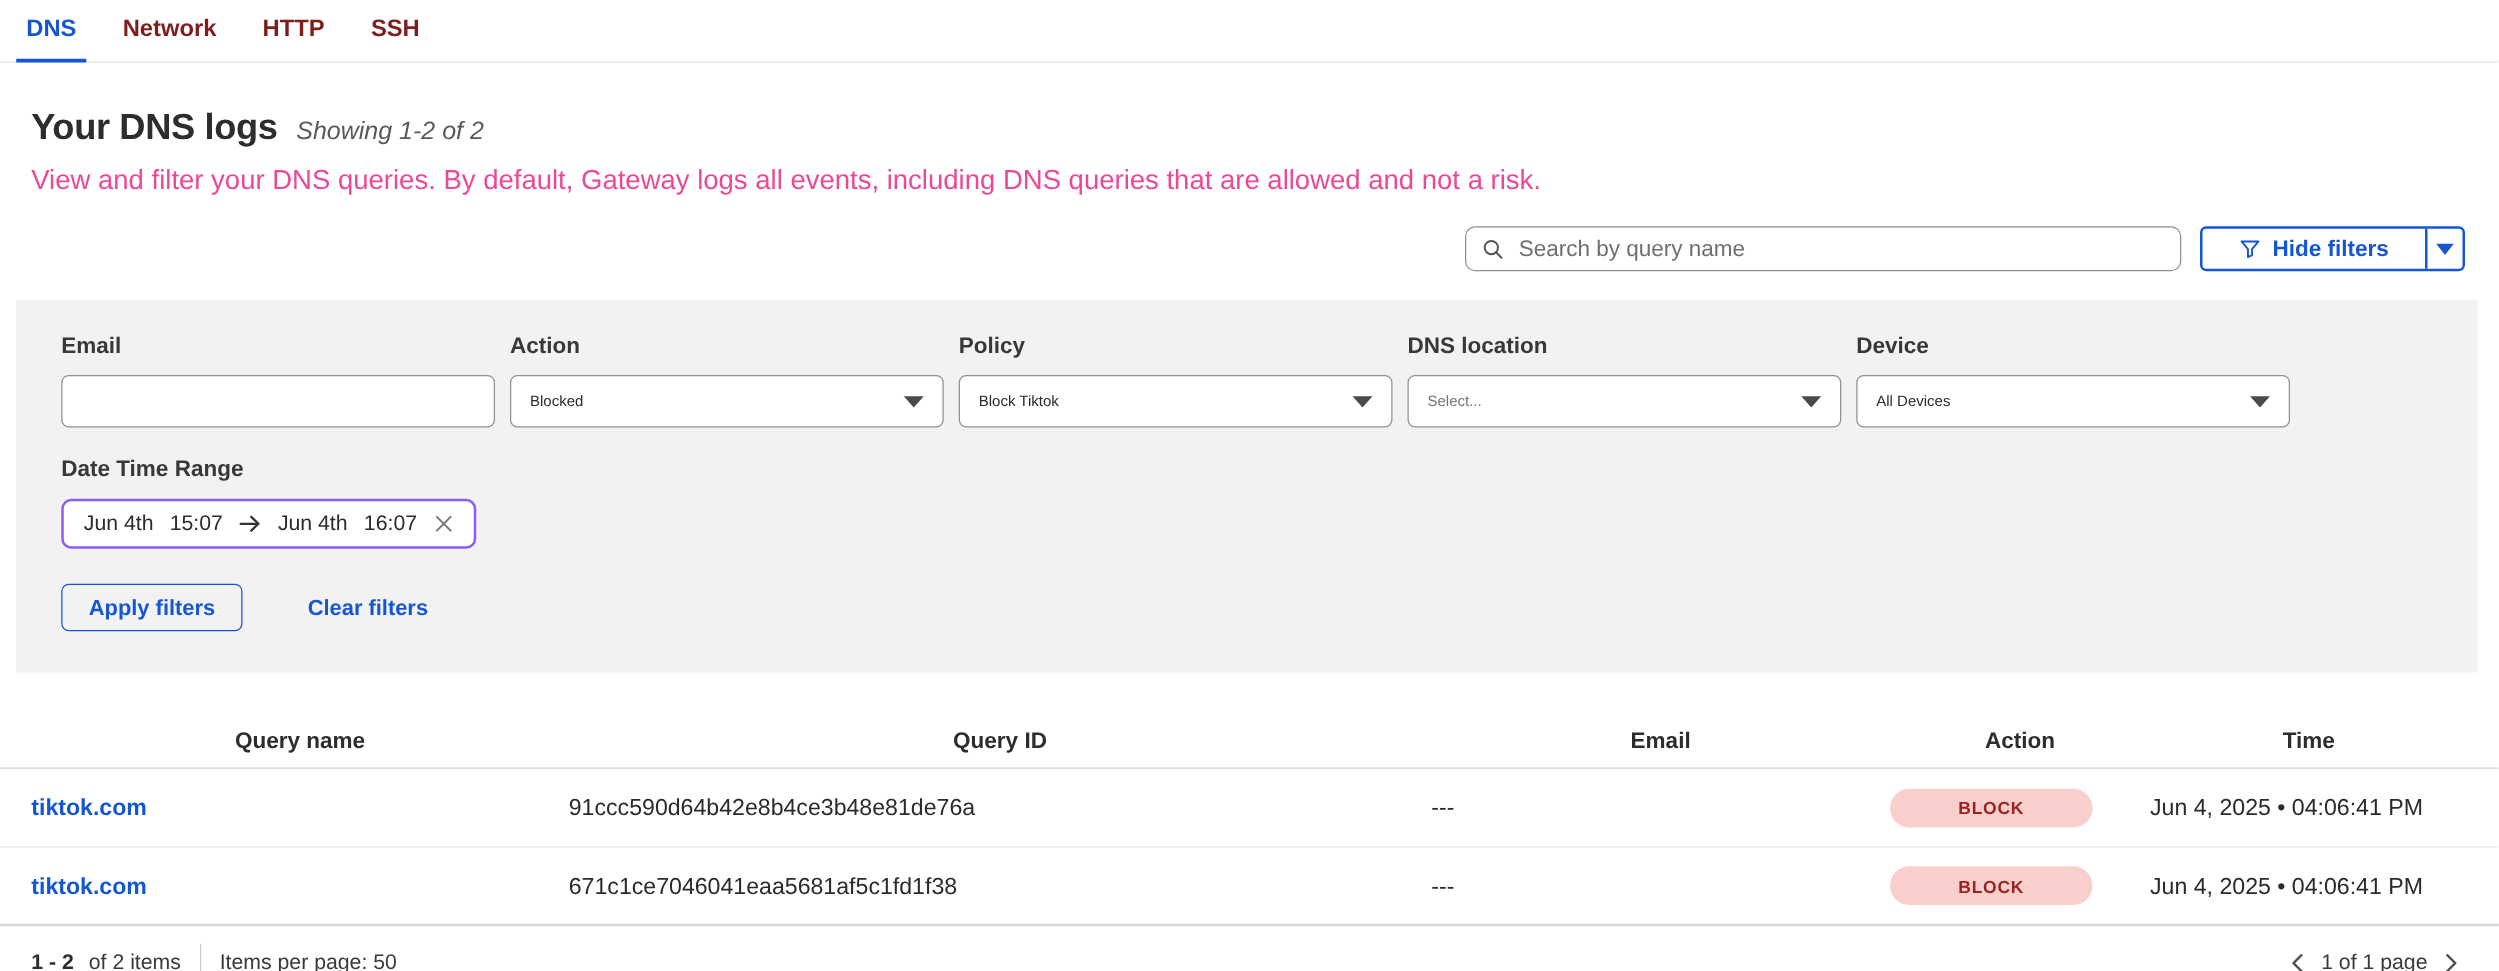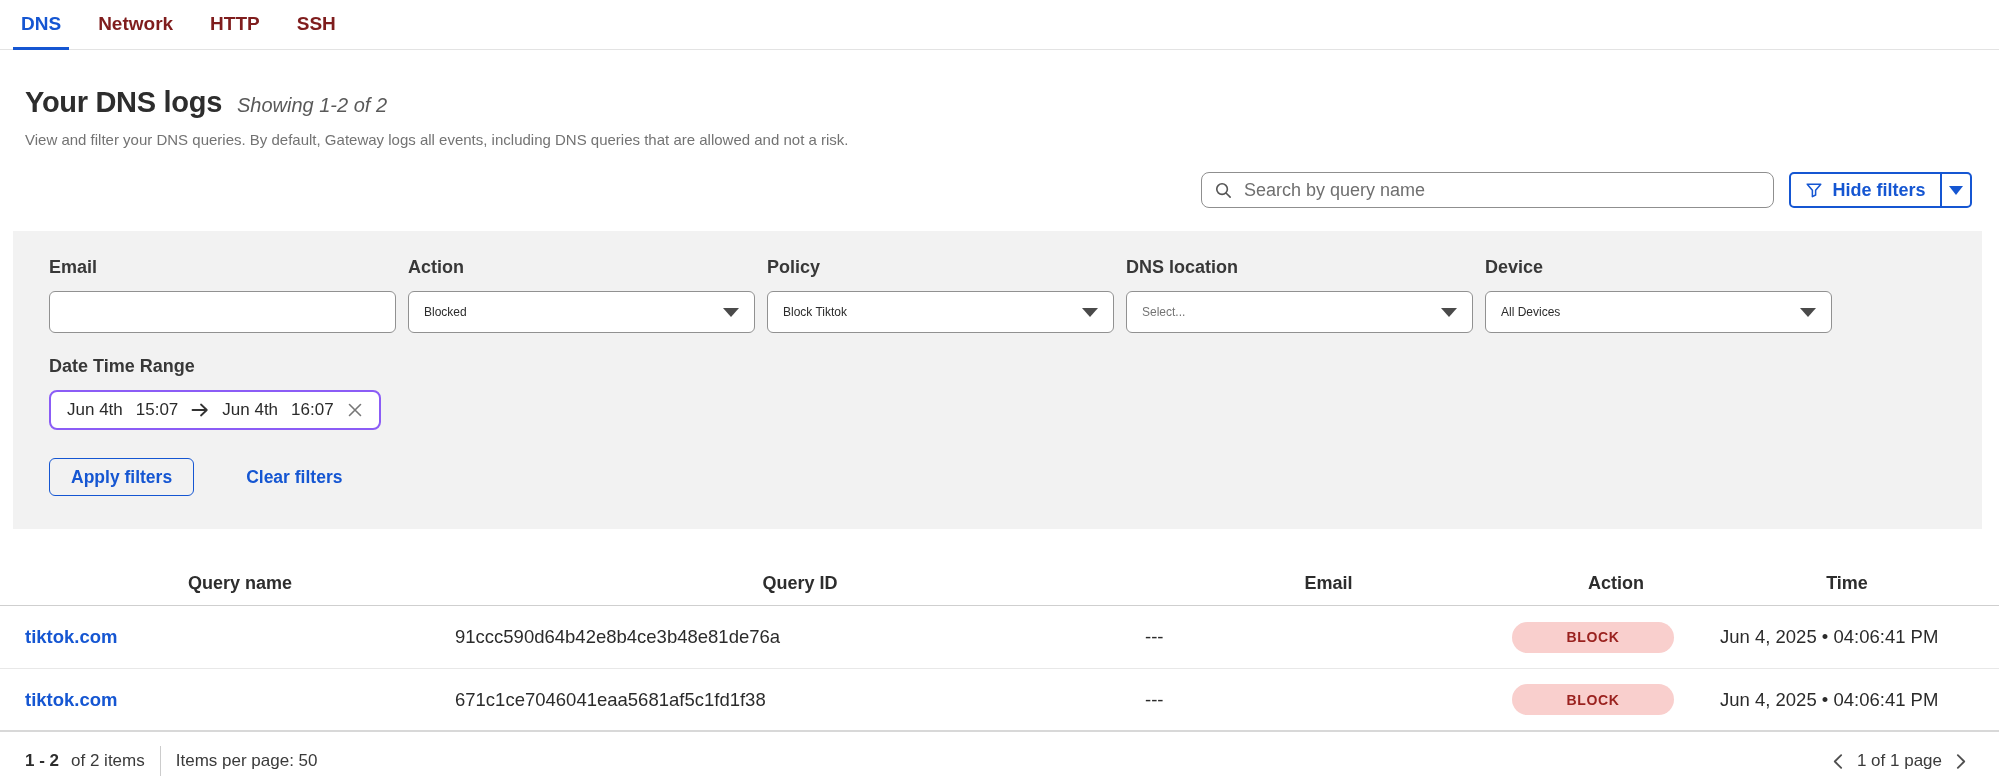--- a/index.html
+++ b/index.html
@@ -17,35 +17,35 @@
     padding:13px 8px 12px; margin-right:21px; margin-bottom:-1px;
     border-bottom:3px solid transparent; cursor:pointer; white-space:nowrap;
   }
   .tab.active { color:#1556d2; border-bottom-color:#1556d2; }
 
   
   .head-block { margin:36px 27px 0 25px; }
   .title-row { display:flex; align-items:baseline; }
   .page-title { font-size:29px; font-weight:700; color:#2d2d2d; letter-spacing:-0.3px; }
   .showing { font-size:20px; font-style:italic; color:#595959; margin-left:15px; }
-  .description { font-size:15px; color:#737373; margin-top:12px; }
+  .description { font-size:22px; color:#ec4899; margin-top:12px; }
 
   
   .toolbar { display:flex; justify-content:flex-end; align-items:center; gap:15px; margin:24px 27px 0 25px; }
   .search-box {
     width:573px; height:36px; border:1.5px solid #8f8f8f; border-radius:8px;
     display:flex; align-items:center; padding:0 12px; background:#fff;
   }
   .search-box input {
     border:none; outline:none; flex:1; font-size:18px; margin-left:9px;
     font-family:"Liberation Sans", sans-serif; color:#2b2b2b; background:transparent;
   }
   .search-box input::placeholder { color:#6f6f6f; }
   .split-btn {
-    height:36px; width:183px; border:2px solid #1556d2; border-radius:5px;
+    height:36px; width:212px; border:2px solid #1556d2; border-radius:5px;
     display:flex; align-items:stretch; background:#fff; cursor:pointer;
   }
   .split-main { flex:1; display:flex; align-items:center; justify-content:center; gap:9px; }
   .split-main .lbl { color:#1556d2; font-size:18px; font-weight:600; }
   .split-caret { width:30px; border-left:2px solid #1556d2; display:flex; align-items:center; justify-content:center; }
   .tri-down-blue { width:0; height:0; border-left:7px solid transparent; border-right:7px solid transparent; border-top:9px solid #1556d2; }
 
   
   .filter-panel { margin:23px 17px 0 13px; background:#f2f2f2; padding:26px 36px 33px; }
   .filter-row { display:flex; gap:12px; }

